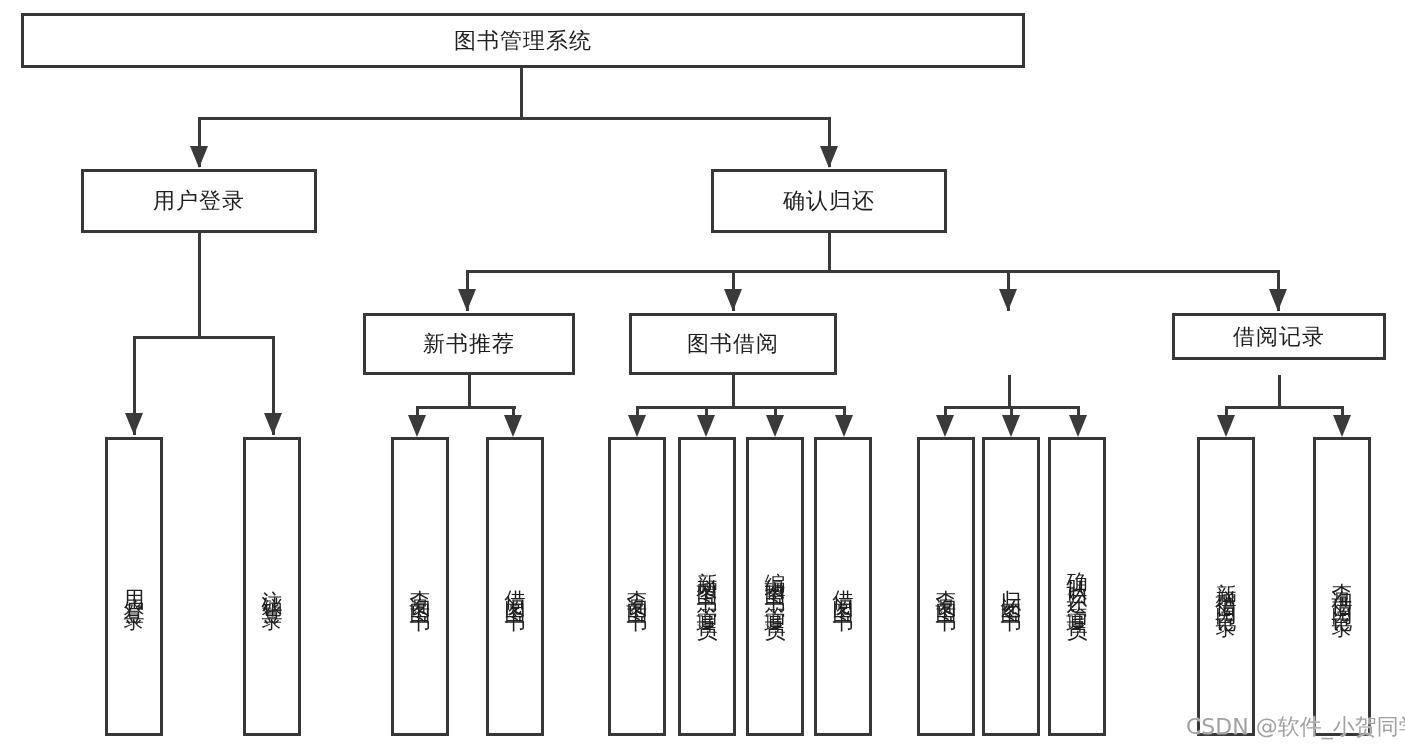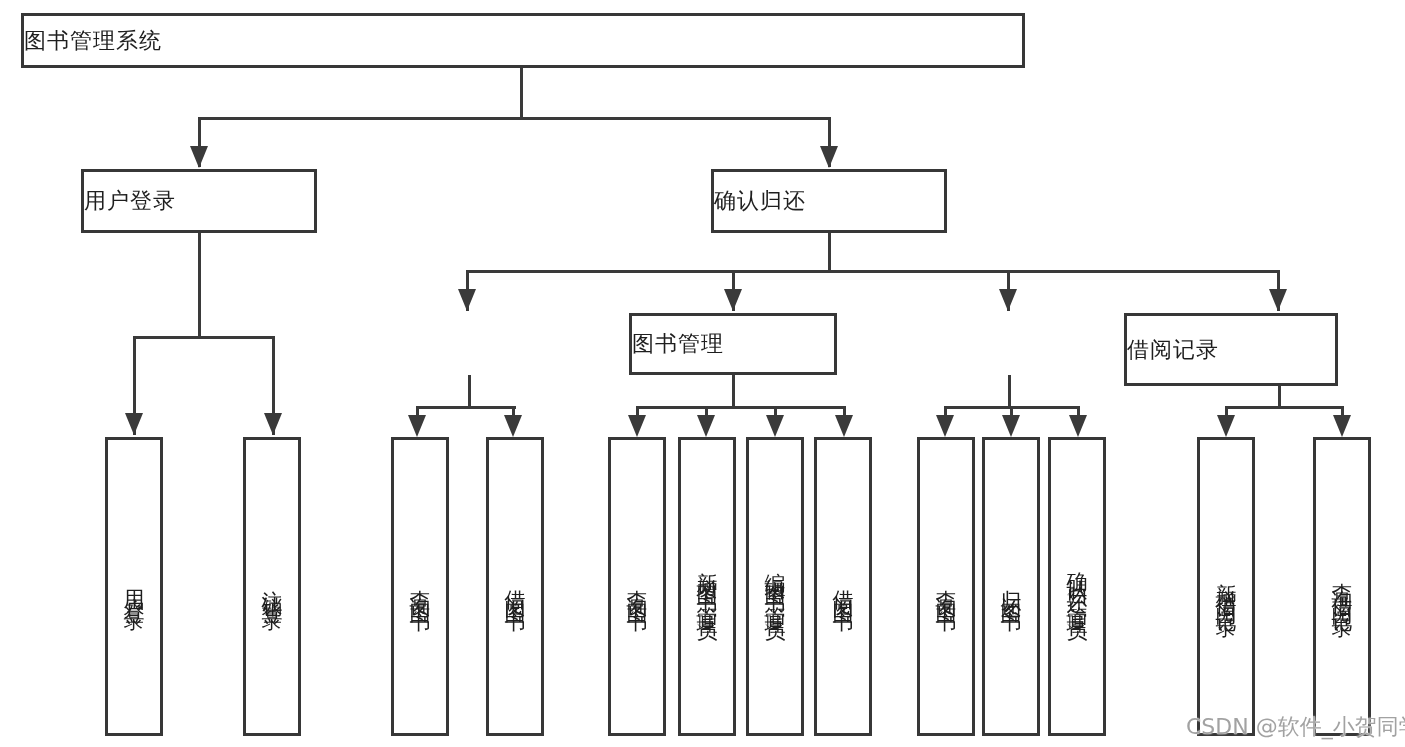--- a/index.html
+++ b/index.html
@@ -2,21 +2,21 @@
 <html><head>
 <meta charset="utf-8">
 <style>
   html,body{margin:0;padding:0;background:#ffffff;}
   .canvas{
     position:relative;width:1405px;height:747px;background:#ffffff;
     font-family:"DejaVu Sans","Liberation Sans",sans-serif;overflow:hidden;
   }
   .hbox{
     position:absolute;box-sizing:border-box;background:#ffffff;
-    border:3px solid #373737;display:flex;align-items:center;
+    border:3px solid #373737;display:flex;align-items:center;justify-content:center;
     font-size:22px;color:#1e1e1e;letter-spacing:1px;z-index:2;
   }
   .vbox{
     position:absolute;box-sizing:border-box;background:#ffffff;
     border:3px solid #373737;display:flex;align-items:center;justify-content:center;
     font-size:21px;color:#1e1e1e;z-index:2;
     writing-mode:vertical-rl;letter-spacing:7px;line-height:1.05;
   }
   .line{position:absolute;background:#3a3a3a;z-index:1;}
   .arrow{
@@ -65,24 +65,27 @@
   <div class="line" style="left:466px;top:270px;width:814px;height:3px;"></div>
   <div class="line" style="left:466px;top:270px;width:3px;height:41px;"></div>
   <div class="arrow" style="left:458px;top:289px;"></div>
   <div class="line" style="left:732px;top:270px;width:3px;height:41px;"></div>
   <div class="arrow" style="left:724px;top:289px;"></div>
   <div class="line" style="left:1007px;top:270px;width:3px;height:41px;"></div>
   <div class="arrow" style="left:999px;top:289px;"></div>
   <div class="line" style="left:1277px;top:270px;width:3px;height:41px;"></div>
   <div class="arrow" style="left:1269px;top:289px;"></div>
 
+  <div class="hbox" style="left:363px;top:313px;width:212px;height:62px;">
+    <span>新书推荐</span>
+  </div>
   <div class="hbox" style="left:629px;top:313px;width:208px;height:62px;">
-    <span>图书管理</span>
+    <span>图书借阅</span>
   </div>
-  <div class="hbox" style="left:1124px;top:313px;width:214px;height:73px;">
+  <div class="hbox" style="left:1172px;top:313px;width:214px;height:47px;">
     <span>借阅记录</span>
   </div>
 
   <div class="line" style="left:468px;top:375px;width:3px;height:34px;"></div>
   <div class="line" style="left:416px;top:406px;width:100px;height:3px;"></div>
   <div class="line" style="left:416px;top:406px;width:3px;height:12px;"></div>
   <div class="arrow" style="left:408px;top:415px;"></div>
   <div class="line" style="left:512px;top:406px;width:3px;height:12px;"></div>
   <div class="arrow" style="left:504px;top:415px;"></div>
 

